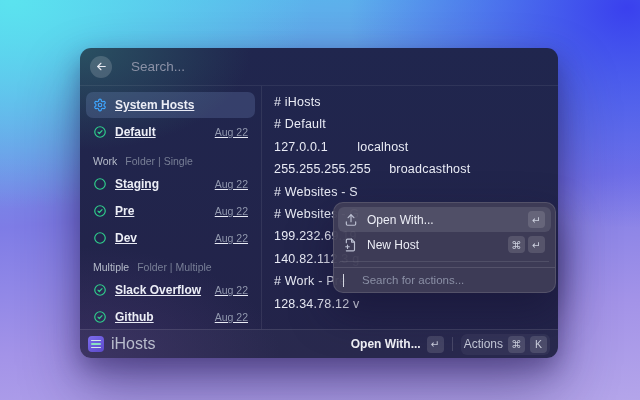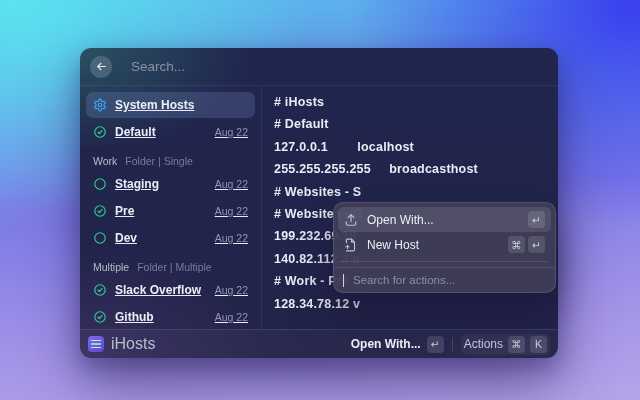--- a/index.html
+++ b/index.html
@@ -49,42 +49,42 @@
   .s-icon svg{width:14px;height:14px;}
   .s-icon.gear-icon{color:#3ea6ff;}
   .s-icon.check-circle-icon,.s-icon.circle-icon{color:#2fd08c;}
   .s-label{font-size:12px;font-weight:600;color:#eceef6;flex:1;white-space:nowrap;overflow:hidden;}
   .s-date{font-size:10.5px;color:#9097ad;}
   .side-header{height:20px;display:flex;align-items:center;gap:8px;padding:5px 7px 0 7px;}
   .h-label{font-size:10.5px;font-weight:400;color:#b6bcca;}
   .h-meta{font-size:10.5px;color:#787f96;}
   
   .content{flex:1;position:relative;padding:9px 0 0 12px;min-width:0;}
-  .line{height:22.4px;font-size:12.5px;font-weight:700;color:#e9ebf5;
+  .line{height:22.4px;font-size:12.5px;font-weight:400;color:#e9ebf5;
     white-space:pre;letter-spacing:0.2px;overflow:hidden;}
   
   .menu{position:absolute;right:2px;top:116px;bottom:36px;width:221px;z-index:5;
     border-radius:10px;border:1px solid rgba(255,255,255,0.12);
     background:rgba(62,60,86,0.96);
     box-shadow:0 18px 40px rgba(20,15,50,0.5);
     display:flex;flex-direction:column;overflow:hidden;}
   .menu-items{flex:1;padding:4px;overflow:hidden;display:flex;flex-direction:column;}
   .m-row{height:25px;flex:0 0 25px;display:flex;align-items:center;gap:9px;
     padding:0 6px;border-radius:6px;cursor:pointer;}
   .m-row.highlighted{background:rgba(255,255,255,0.10);}
   .m-icon{display:flex;align-items:center;color:#bcc0d2;}
   .m-icon svg{width:14px;height:14px;}
   .m-label{font-size:12px;font-weight:500;color:#eceef6;flex:1;white-space:nowrap;overflow:hidden;}
   .m-sep{height:1px;flex:0 0 1px;background:rgba(255,255,255,0.10);margin:4px 2px;}
   .keys{display:flex;gap:3px;}
   .key{min-width:11px;height:17px;padding:0 3px;border-radius:4px;
     background:rgba(255,255,255,0.13);color:#ccd0de;font-size:10.5px;
     display:flex;align-items:center;justify-content:center;}
   .menu-search{flex:0 0 24px;height:24px;border-top:1px solid rgba(255,255,255,0.12);
-    display:flex;align-items:center;padding:0 9px;gap:9px;cursor:text;}
+    display:flex;align-items:center;padding:0 9px;gap:18px;cursor:text;}
   .caret{width:1px;height:13px;background:#d4d7e2;}
   .m-ph{font-size:11.5px;color:#8a8fa5;}
   
   .footer{height:28px;flex:0 0 28px;border-top:1px solid rgba(255,255,255,0.10);
     background:rgba(255,255,255,0.03);display:flex;align-items:center;
     padding:0 8px;gap:7px;border-radius:0 0 11px 11px;}
   .app-ic{width:16px;height:16px;border-radius:4px;
     background:linear-gradient(145deg,#7d6cf0,#5b49c8);
     display:flex;flex-direction:column;justify-content:center;gap:2px;padding:0 3px;box-sizing:border-box;}
   .app-ic i{display:block;height:1.5px;border-radius:1px;background:rgba(230,255,240,0.85);}

